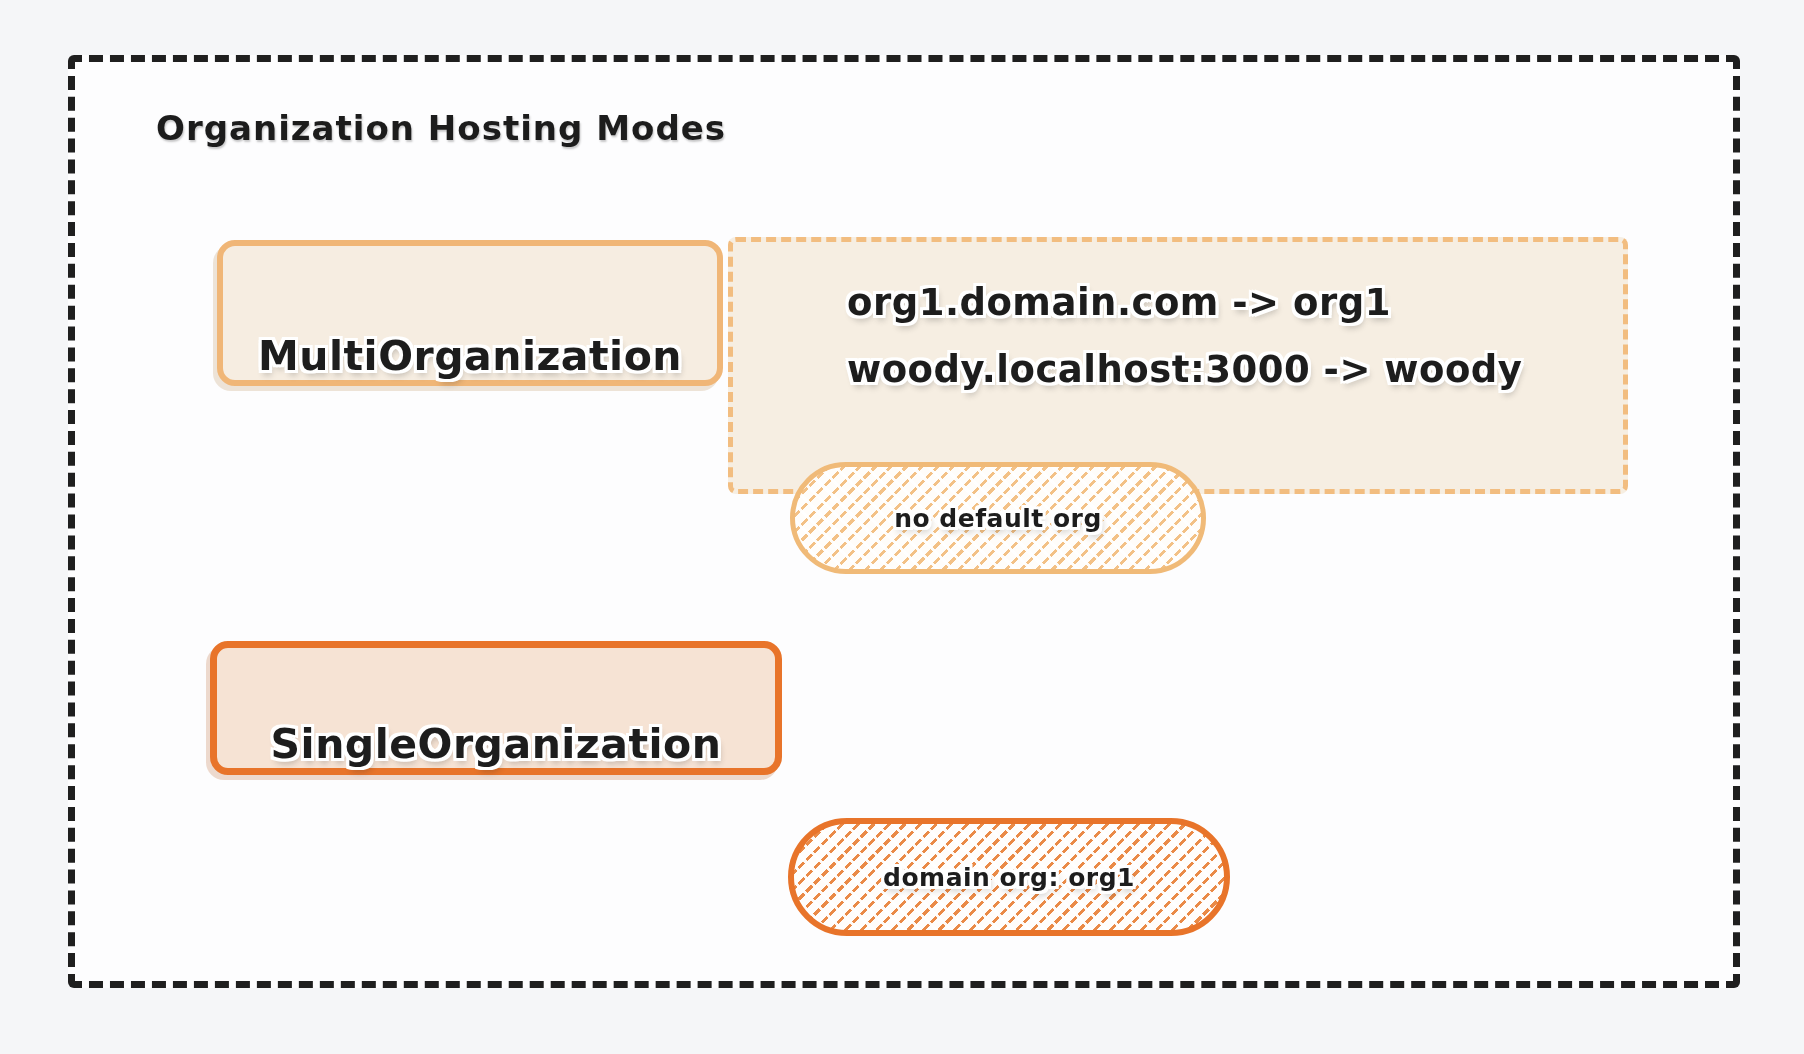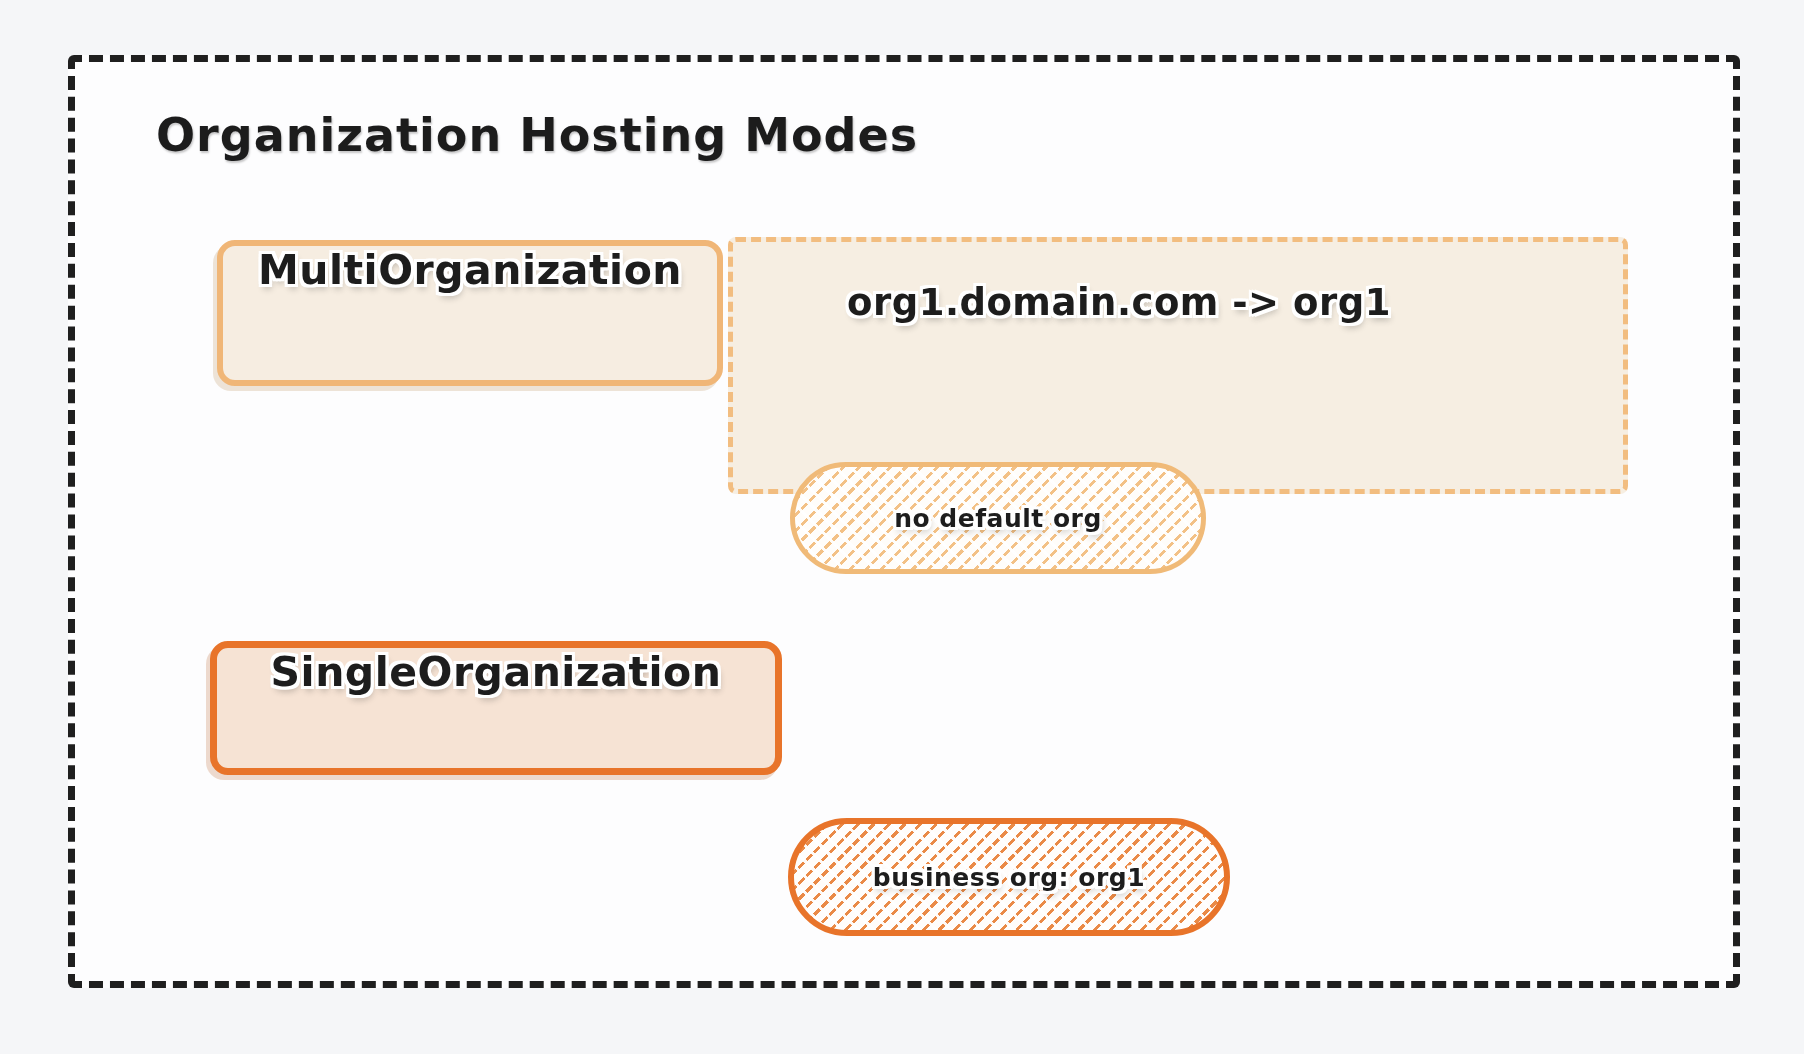--- a/index.html
+++ b/index.html
@@ -18,27 +18,27 @@
     color:#1d1d1d;font-weight:bold;
     text-shadow:
       -3px -3px 0 #fff, 3px -3px 0 #fff, -3px 3px 0 #fff, 3px 3px 0 #fff,
       -3px 0 0 #fff, 3px 0 0 #fff, 0 -3px 0 #fff, 0 3px 0 #fff,
       2px 5px 6px rgba(40,40,40,0.28);
     letter-spacing:0.5px;
     white-space:nowrap;
   }
   .title{
     position:absolute;left:156px;top:108px;
-    font-size:46px;font-weight:bold;color:#1c1c1c;
+    font-size:34px;font-weight:bold;color:#1c1c1c;
     letter-spacing:1px;white-space:nowrap;
     text-shadow:1px 2px 2px rgba(40,40,40,0.25);
   }
   .mode-box{
     position:absolute;box-sizing:border-box;
-    display:flex;align-items:flex-start;justify-content:center;
+    display:flex;align-items:flex-end;justify-content:center;
     font-size:41px;
   }
   .mode-box.multi{
     left:217px;top:240px;width:506px;height:146px;
     background:#f6ede1;border:6px solid #f0b677;border-radius:18px;
     box-shadow:-4px 5px 0 rgba(190,150,100,0.25);
   }
   .mode-box.single{
     left:210px;top:641px;width:572px;height:134px;
     background:#f6e3d4;border:7px solid #e8742a;border-radius:18px;
@@ -88,27 +88,28 @@
   <div class="frame"></div>
 
   <div class="title">Organization Hosting Modes</div>
 
   <div class="mode-box multi">
     <span class="halo">MultiOrganization</span>
   </div>
 
   <div class="map-box multi">
     <div class="map-line halo">org1.domain.com -&gt; org1</div>
+    <div class="map-line halo">woody.localhost:3000 -&gt; woody</div>
   </div>
 
   <div class="pill multi">
     <span class="halo">no default org</span>
   </div>
 
   <div class="mode-box single">
     <span class="halo">SingleOrganization</span>
   </div>
 
 
   <div class="pill single">
-    <span class="halo">business org: org1</span>
+    <span class="halo">domain org: org1</span>
   </div>
 </div>
 
 </body></html>

